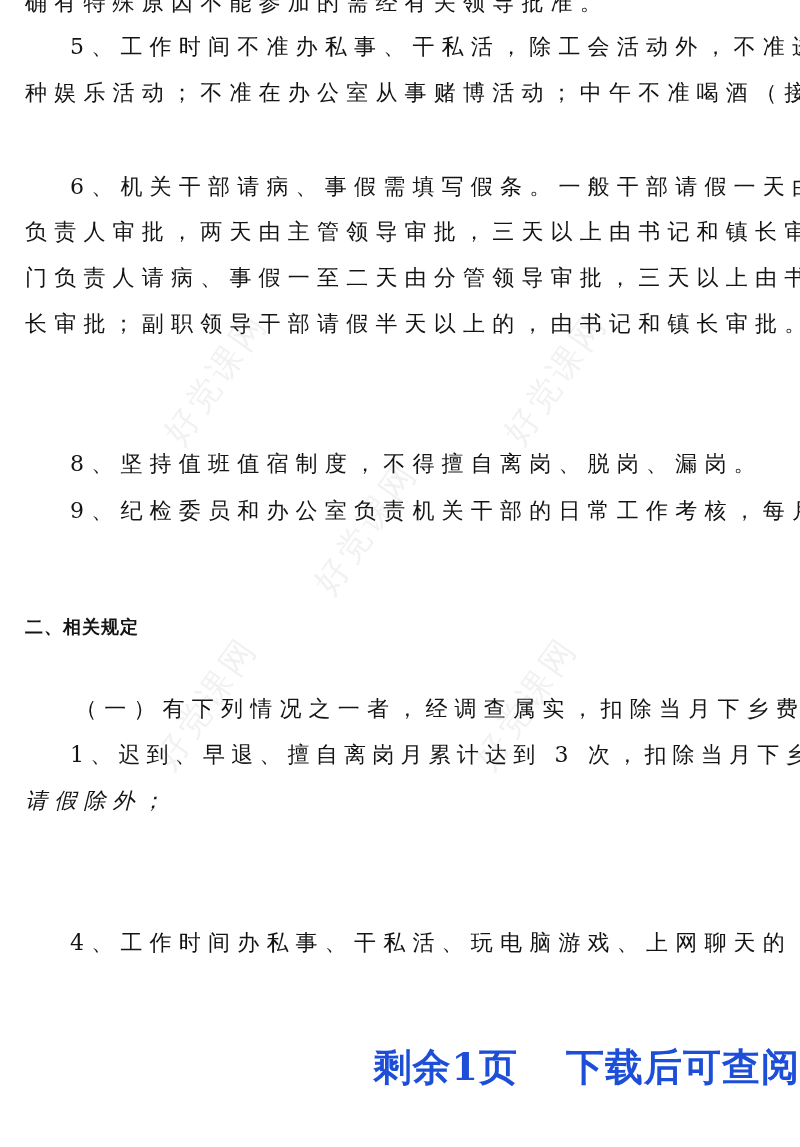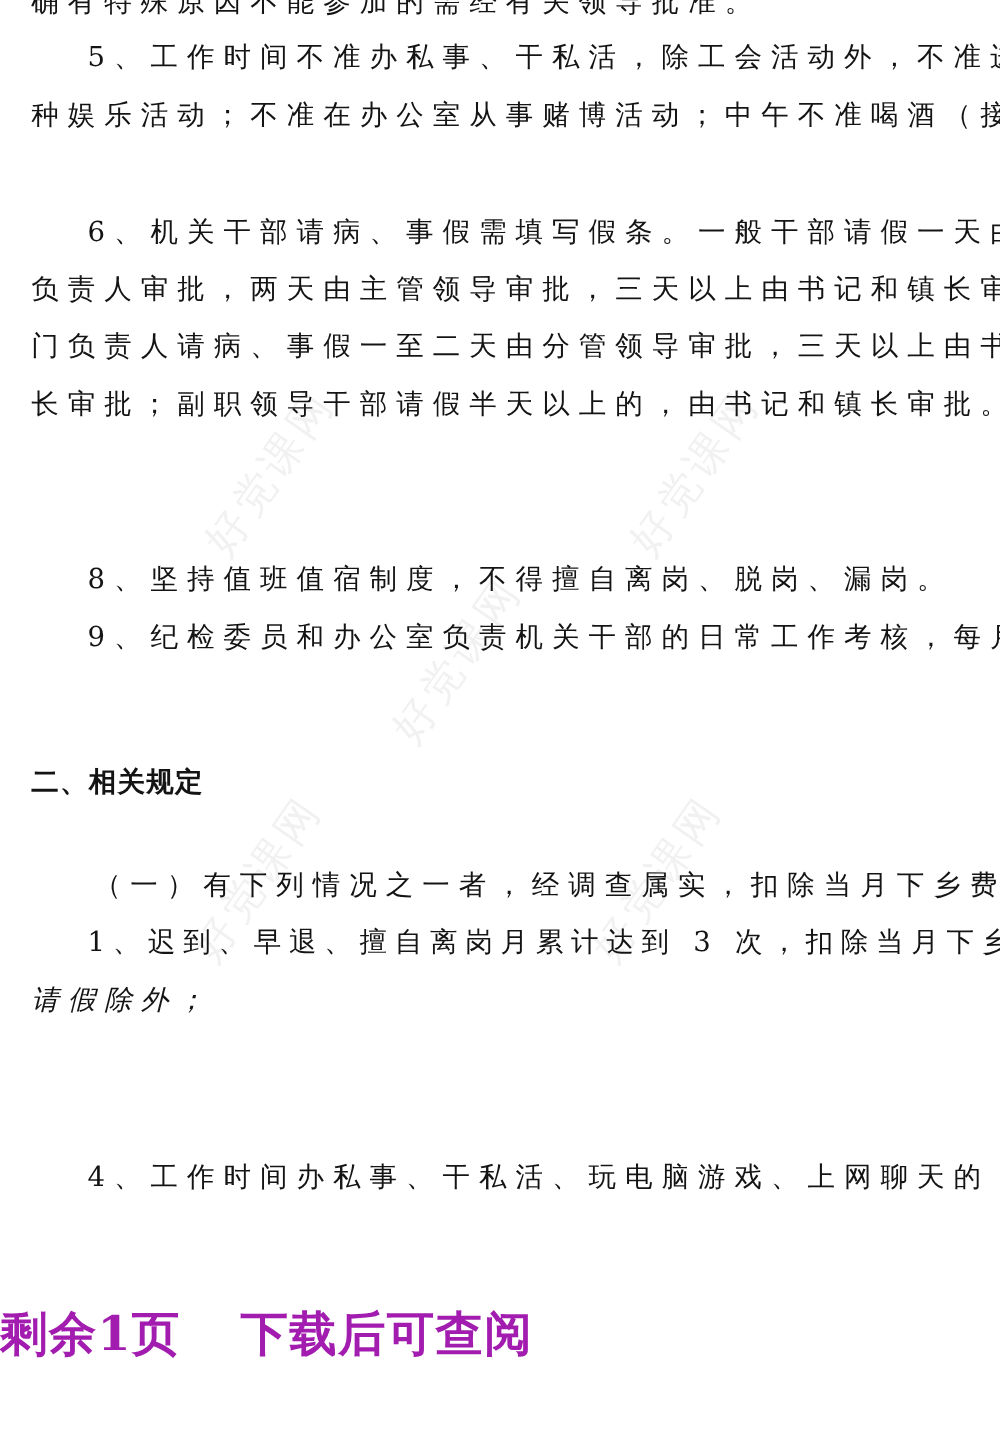--- a/index.html
+++ b/index.html
@@ -30,45 +30,45 @@
       letter-spacing: 7.2px;
       white-space: nowrap;
       text-align: justify;
     }
     .indent { left: 70px; width: 707px; }
     .heading {
       position: absolute;
       left: 25px;
       font-family: "DejaVu Sans", "Liberation Sans", sans-serif;
       font-weight: bold;
-      font-size: 22px;
+      font-size: 18px;
       line-height: 30px;
       letter-spacing: 1px;
     }
     .watermark {
       position: absolute;
       font-family: "DejaVu Sans", "Liberation Sans", sans-serif;
       font-size: 34px;
       color: rgba(0,0,0,0.055);
       transform: rotate(-55deg);
       transform-origin: center;
       white-space: nowrap;
       letter-spacing: 4px;
       pointer-events: none;
     }
     .footer-banner {
       position: absolute;
       left: 0;
       width: 800px;
       top: 1042px;
-      text-align: left;
+      text-align: right;
       font-family: "DejaVu Serif", "Liberation Serif", serif;
       font-weight: bold;
       font-size: 38px;
-      color: #a21caf;
+      color: #1d4ed8;
       letter-spacing: 1px;
     }
     .footer-banner .gap { display: inline-block; width: 48px; }
   </style>
 </head>
 <body>
 
 <div class="page">
 
   <div class="watermark" style="left:140px; top:355px;">好党课网</div>

